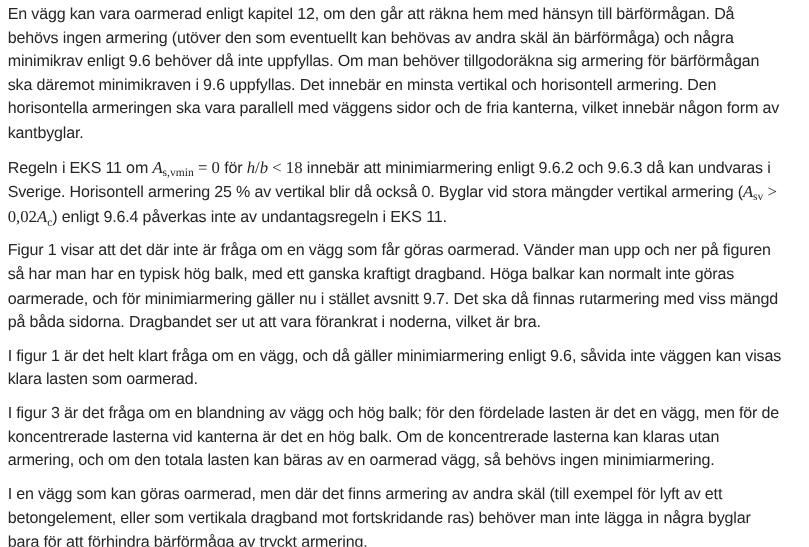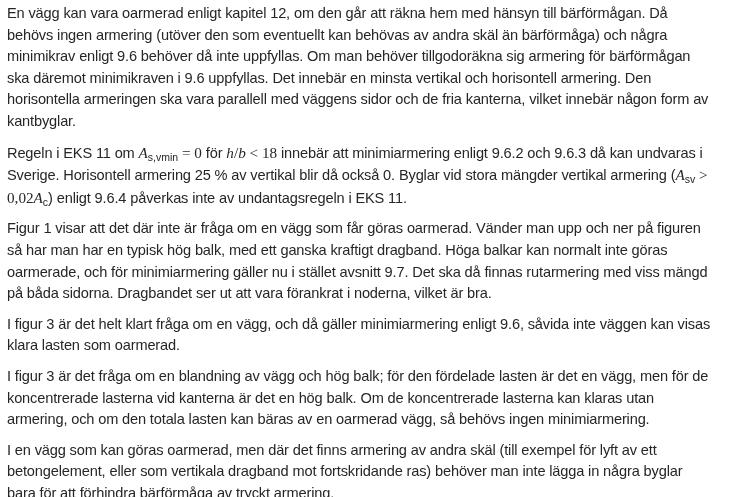--- a/index.html
+++ b/index.html
@@ -36,21 +36,21 @@
     font-size: 15.2px;
     letter-spacing: 0;
   }
   .seg-mop {
     font-family: "Liberation Serif", serif;
     font-style: normal;
     font-size: 15.2px;
     letter-spacing: 0;
   }
   sub.seg-msub {
-    font-family: Liberation Sans, sans-serif;
+    font-family: Liberation Serif, serif;
     font-style: normal;
     font-size: 10.5px;
     letter-spacing: 0;
     line-height: 0;
     vertical-align: baseline;
     position: relative;
     top: 3px;
   }
   .seg-misspell {
     text-decoration-line: underline;
@@ -60,16 +60,16 @@
     text-underline-offset: 3px;
   }
 </style>
 </head>
 <body style="--text-color: #262626; --misspell-color: #c00000; background: rgb(255, 255, 255);">
 
 <div class="doc">
     <div class="para"><span class="seg-text">En vägg kan vara oarmerad enligt kapitel 12, om den går att räkna hem med hänsyn till bärförmågan. Då behövs ingen armering (utöver den som eventuellt kan behövas av andra skäl än bärförmåga) och några minimikrav enligt 9.6 behöver då inte uppfyllas. Om man behöver tillgodoräkna sig armering för bärförmågan ska däremot minimikraven i 9.6 uppfyllas. Det innebär en minsta vertikal och horisontell armering. Den horisontella armeringen ska vara parallell med väggens sidor och de fria kanterna, vilket innebär någon form av kantbyglar.</span></div>
     <div class="para"><span class="seg-text">Regeln i EKS 11 om </span><span class="seg-mvar">A</span><sub class="seg-msub">s,vmin</sub><span class="seg-mop"> = 0</span><span class="seg-text"> för </span><span class="seg-mvar">h</span><span class="seg-mop">/</span><span class="seg-mvar">b</span><span class="seg-mop"> &lt; 18</span><span class="seg-text"> innebär att minimiarmering enligt 9.6.2 och 9.6.3 då kan undvaras i Sverige. Horisontell armering 25 % av vertikal blir då också 0. Byglar vid stora mängder vertikal armering (</span><span class="seg-mvar">A</span><sub class="seg-msub">sv</sub><span class="seg-mop"> &gt; 0,02</span><span class="seg-mvar">A</span><sub class="seg-msub">c</sub><span class="seg-text">) enligt 9.6.4 påverkas inte av undantagsregeln i EKS 11.</span></div>
     <div class="para"><span class="seg-text">Figur 1 visar att det där inte är fråga om en vägg som får göras oarmerad. Vänder man upp och ner på figuren så har man har en typisk hög balk, med ett ganska kraftigt dragband. Höga balkar kan normalt inte göras oarmerade, och för minimiarmering gäller nu i stället avsnitt 9.7. Det ska då finnas rutarmering med viss mängd på båda sidorna. Dragbandet ser ut att vara förankrat i noderna, vilket är bra.</span></div>
-    <div class="para"><span class="seg-text">I figur 3 är det helt klart fråga om en vägg, och då gäller minimiarmering enligt 9.6, såvida inte väggen kan visas klara lasten som oarmerad.</span></div>
+    <div class="para"><span class="seg-text">I figur 1 är det helt klart fråga om en vägg, och då gäller minimiarmering enligt 9.6, såvida inte väggen kan visas klara lasten som oarmerad.</span></div>
     <div class="para"><span class="seg-text">I figur 3 är det fråga om en blandning av vägg och hög balk; för den fördelade lasten är det en vägg, men för de koncentrerade lasterna vid kanterna är det en hög balk. Om de koncentrerade lasterna kan klaras utan armering, och om den totala lasten kan bäras av en oarmerad vägg, så behövs ingen minimiarmering.</span></div>
     <div class="para"><span class="seg-text">I en vägg som kan göras oarmerad, men där det finns armering av andra skäl (till exempel för lyft av ett betongelement, eller som vertikala dragband mot fortskridande ras) behöver man inte lägga in några byglar bara för att förhindra </span><span class="seg-misspell">bärförmåga</span><span class="seg-text"> av tryckt armering.</span></div>
   </div>
 
 </body></html>

